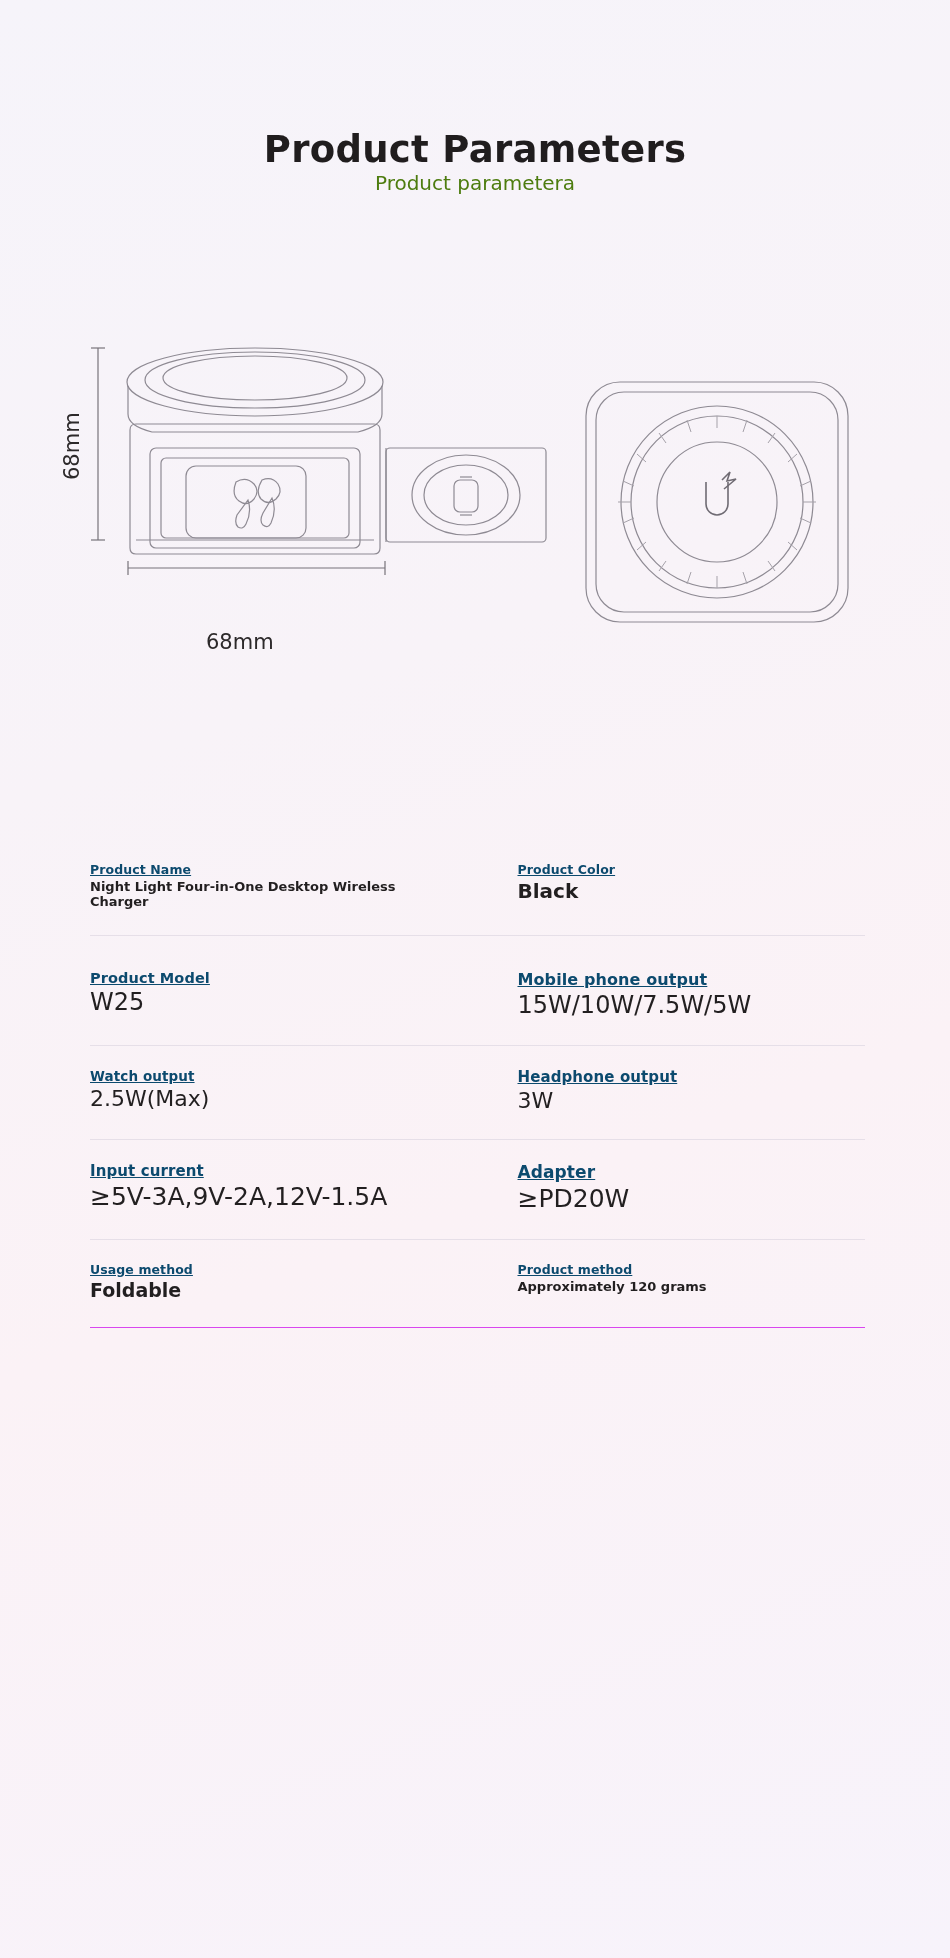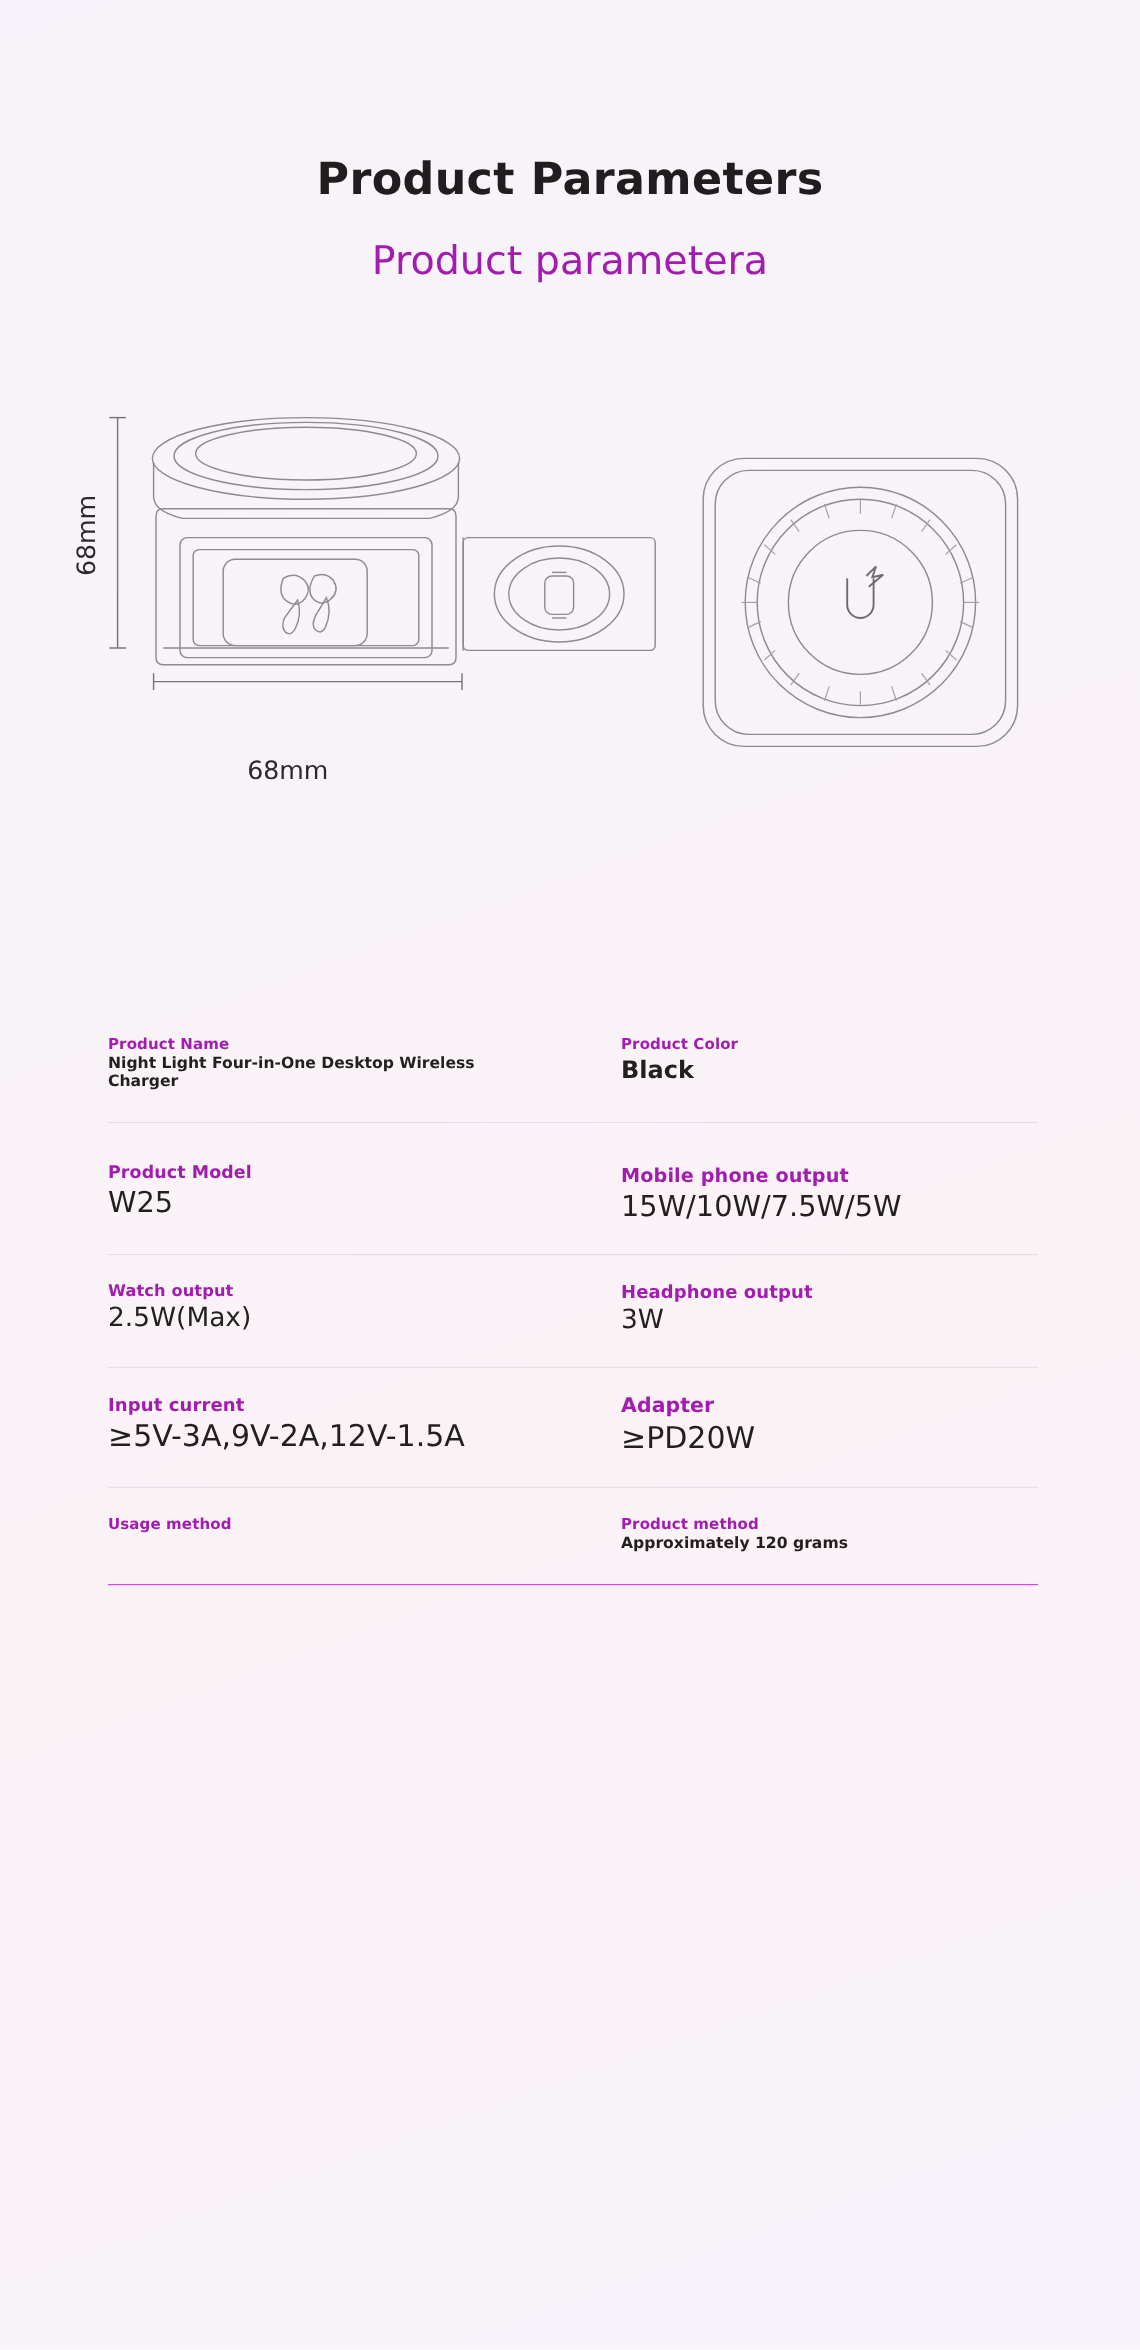--- a/index.html
+++ b/index.html
@@ -29,24 +29,23 @@
   }
   .title {
     font-size: 37px;
     font-weight: bold;
     letter-spacing: 0.3px;
     color: #201d1e;
     margin: 0;
     font-family: "DejaVu Sans", sans-serif;
   }
   .subtitle {
-    font-size: 33px;
+    font-size: 20px;
     font-weight: 400;
-    color: #a21caf;
-    margin-top: 26px;
+    color: #4d7c0f;
     font-family: "DejaVu Sans", sans-serif;
   }
 
   
   .illustration {
     position: absolute;
     top: 330px;
     left: 0;
     width: 950px;
     height: 430px;
@@ -90,23 +89,24 @@
     width: 50%;
     box-sizing: border-box;
     padding-right: 20px;
   }
   .spec-cell.right {
     padding-left: 40px;
   }
   .spec-label {
     font-size: 13px;
     font-weight: bold;
-    color: #a21caf;
+    color: #0c4a6e;
     letter-spacing: 0.1px;
     font-family: "DejaVu Sans", sans-serif;
+    text-decoration: underline;
   }
   .spec-value {
     margin-top: 2px;
     color: #221f20;
     font-family: "DejaVu Sans", sans-serif;
   }
 
   
   .sz-sm .spec-label { font-size: 12.5px; }
   .sz-sm .spec-value { font-size: 13px; font-weight: bold; }
@@ -268,20 +268,21 @@
       </div>
       <div class="spec-cell right">
         <div class="spec-label" style="font-size:17px;">Adapter</div>
         <div class="spec-value">≥PD20W</div>
       </div>
     </div>
 
     <div class="spec-row sz-sm">
       <div class="spec-cell">
         <div class="spec-label">Usage method</div>
+        <div class="spec-value" style="font-size:19px;font-weight:bold;">Foldable</div>
       </div>
       <div class="spec-cell right">
         <div class="spec-label">Product method</div>
         <div class="spec-value">Approximately 120 grams</div>
       </div>
     </div>
 
   </div>
 </div>
 

